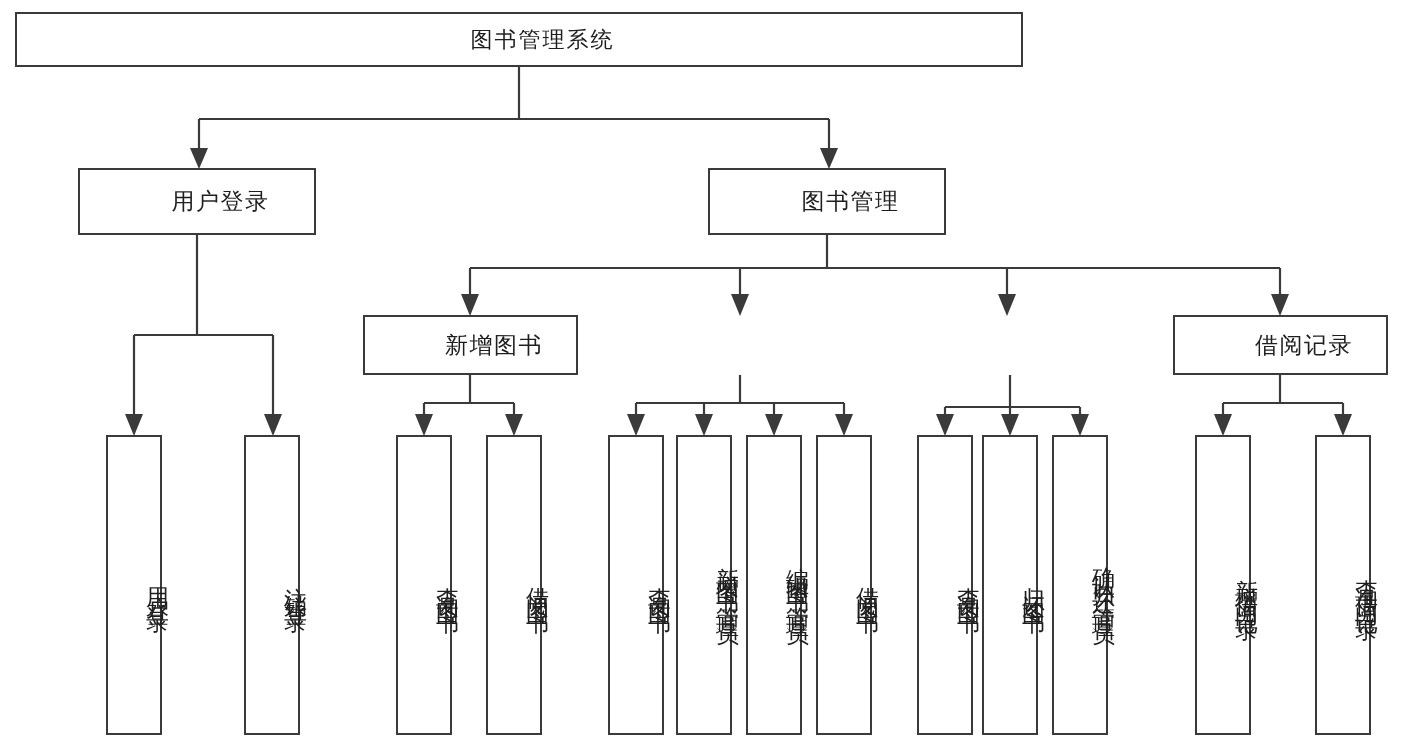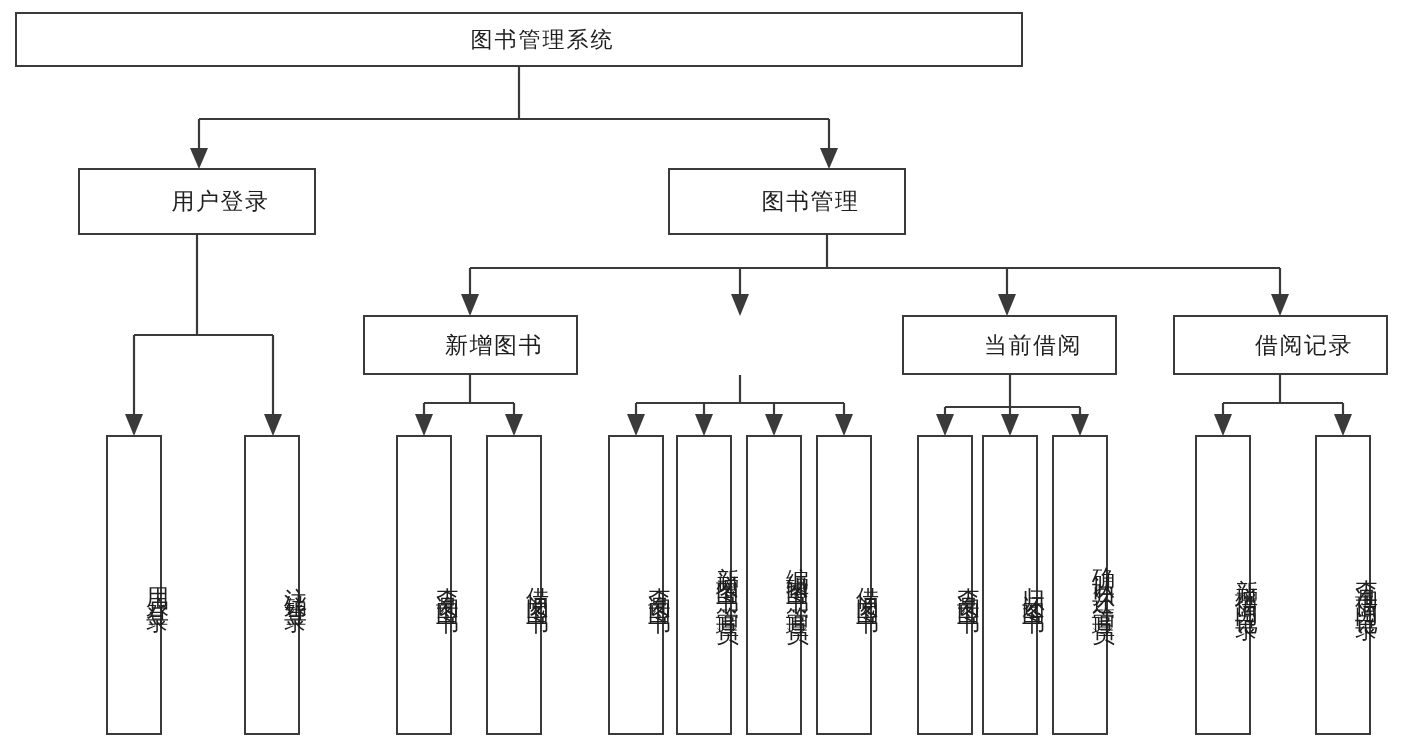--- a/index.html
+++ b/index.html
@@ -98,24 +98,23 @@
       <polygon points="1001,414 1019,414 1010,436"></polygon>
       <polygon points="1071,414 1089,414 1080,436"></polygon>
       <polygon points="1214,414 1232,414 1223,436"></polygon>
       <polygon points="1334,414 1352,414 1343,436"></polygon>
     </g>
   </svg>
 
   <div class="node hnode root-node">图书管理系统</div>
 
   <div class="node hnode l2-node" style="left:78px;">用户登录</div>
-  <div class="node hnode l2-node" style="left:668px;">图书管理</div>
+  <div class="node hnode l2-node" style="left:708px;">图书管理</div>
 
   <div class="node hnode l3-node" style="left:363px;">新增图书</div>
-  <div class="node hnode l3-node" style="left:902px;">当前借阅</div>
   <div class="node hnode l3-node" style="left:1173px;">借阅记录</div>
 
   <div class="node leaf-node" style="left:106px;">用户登录</div>
   <div class="node leaf-node" style="left:244px;">注销登录</div>
   <div class="node leaf-node" style="left:396px;">查询图书</div>
   <div class="node leaf-node" style="left:486px;">借阅图书</div>
   <div class="node leaf-node" style="left:608px;">查询图书</div>
   <div class="node leaf-node" style="left:676px;">新增图书（管理员）</div>
   <div class="node leaf-node" style="left:746px;">编辑图书（管理员）</div>
   <div class="node leaf-node" style="left:816px;">借阅图书</div>

